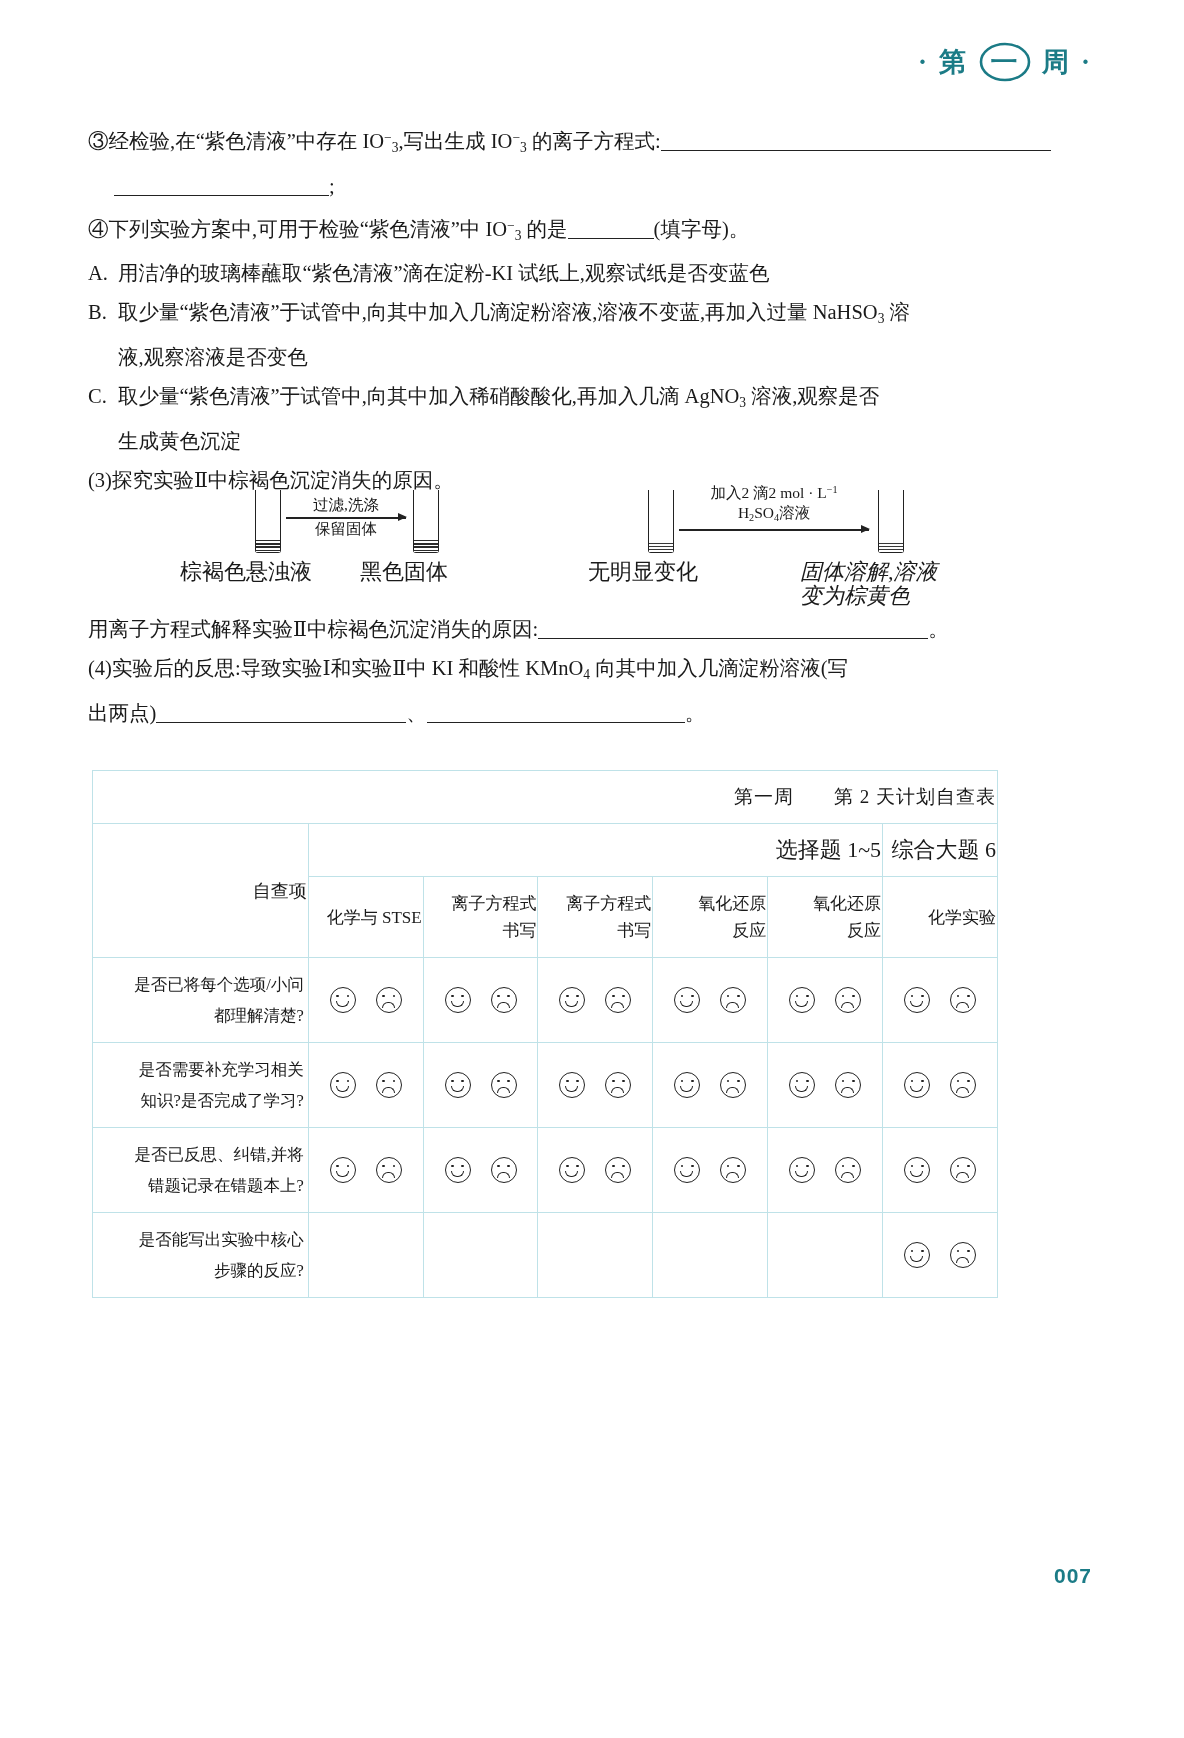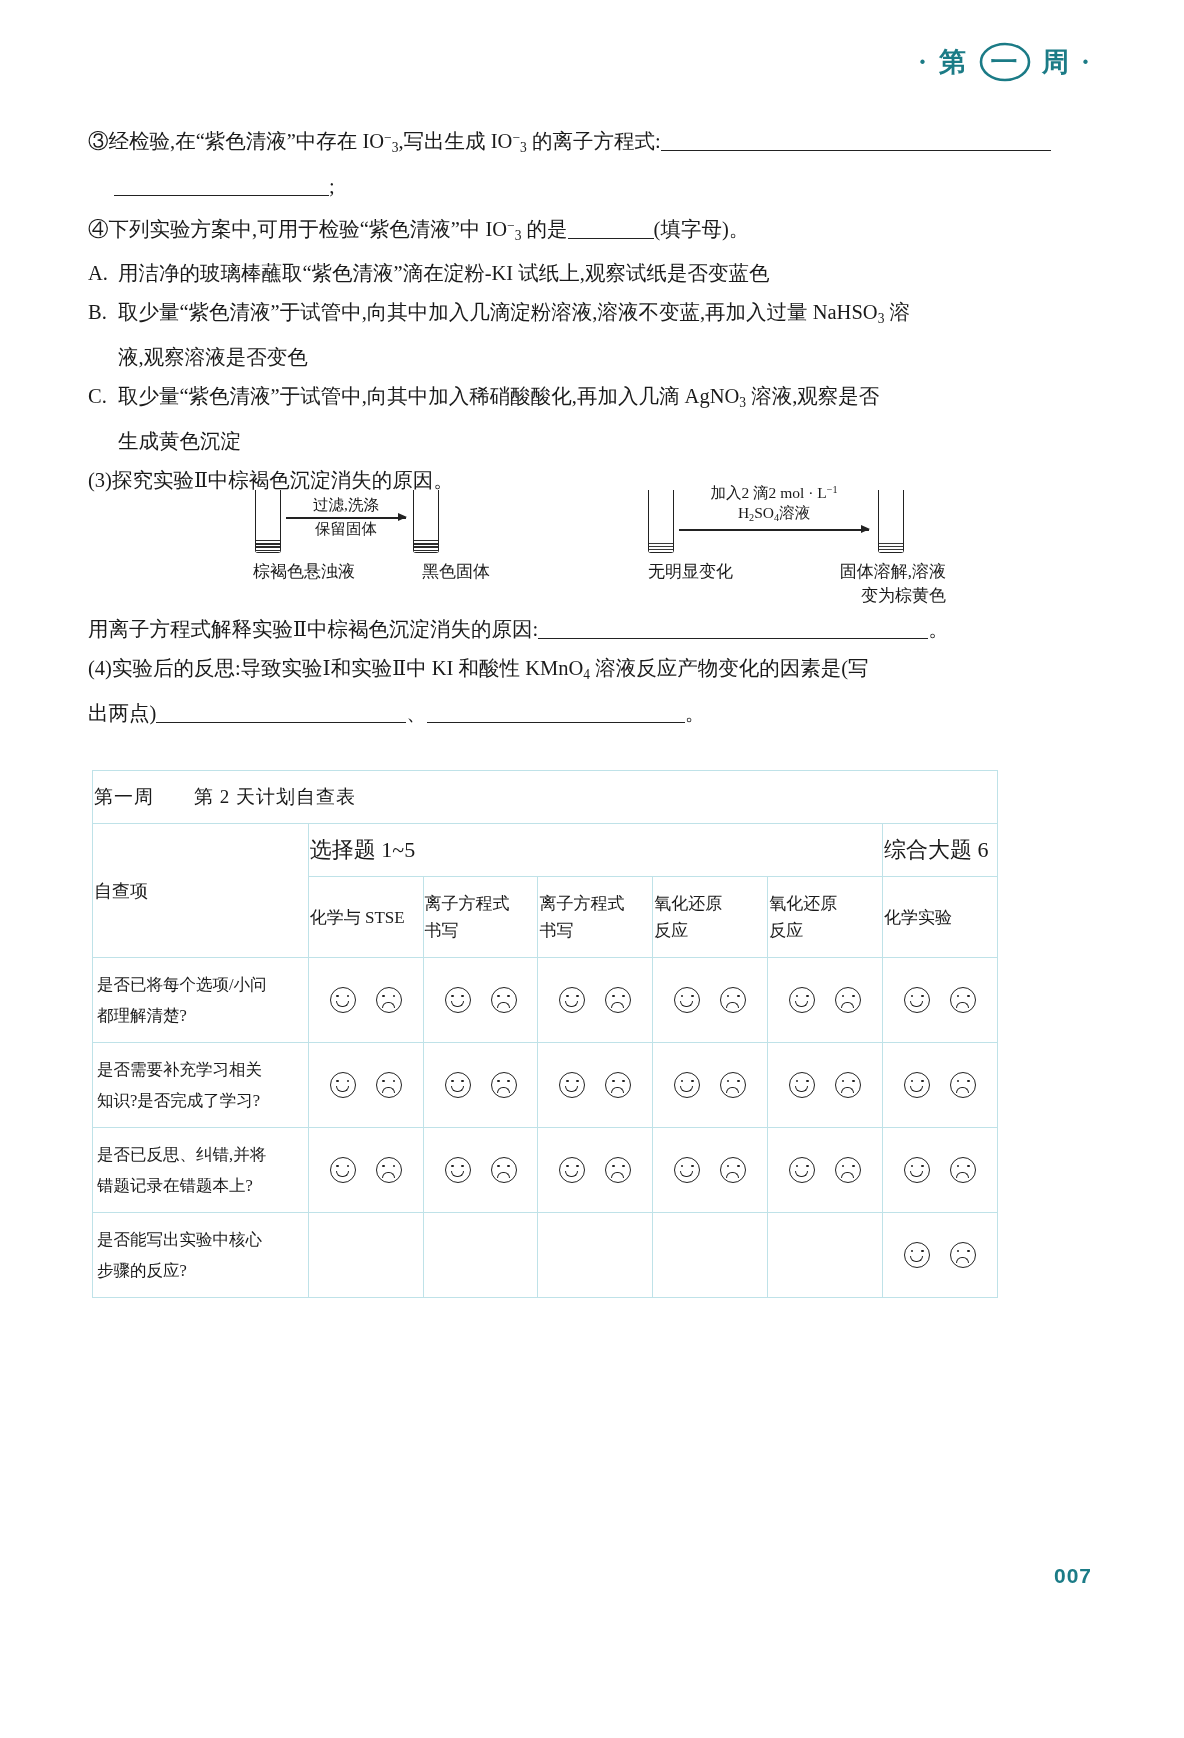--- a/index.html
+++ b/index.html
@@ -85,33 +85,33 @@
   .arrowgrp .aline{
     position:relative;height:1.5px;background:#222;margin-top:2px;
   }
   .arrowgrp .aline::after{
     content:"";position:absolute;right:-1px;top:-4px;
     border-left:9px solid #222;
     border-top:4.5px solid transparent;
     border-bottom:4.5px solid transparent;
   }
   .cap{
-    position:absolute;text-align:right;font-size:17px;line-height:24px;
+    position:absolute;text-align:left;font-size:22px;line-height:24px;
     white-space:nowrap;
   }
 
   
   .tblwrap{position:absolute;left:92px;top:770px;width:906px;}
   table.chk{
     border-collapse:collapse;width:906px;
     font-family:"Liberation Sans","DejaVu Sans",sans-serif;
   }
   table.chk td,table.chk th{
     border:1px solid #bfe2e8;
-    text-align:left;vertical-align:middle;
+    text-align:right;vertical-align:middle;
     font-weight:normal;
     color:#1a1a1a;
   }
   .t-title{height:50px;font-size:19px;letter-spacing:1px;
            font-family:"Liberation Serif","DejaVu Serif",serif;}
   .t-grp{height:50px;font-size:22px;
          font-family:"Liberation Serif","DejaVu Serif",serif;}
   .t-col{height:78px;font-size:17px;line-height:27px;
          font-family:"Liberation Serif","DejaVu Serif",serif;}
   .t-selfitem{font-size:18px;
@@ -219,32 +219,32 @@
       <div class="aline"></div>
     </div>
 
     <div class="tube" style="left:678px;top:22px;">
       <div class="liq"></div>
     </div>
 
     <div class="cap" style="left:-20px;top:92px;width:175px;">棕褐色悬浊液</div>
     <div class="cap" style="left:160px;top:92px;width:130px;">黑色固体</div>
     <div class="cap" style="left:388px;top:92px;width:145px;">无明显变化</div>
-    <div class="cap" style="left:566px;top:92px;width:180px;">
+    <div class="cap" style="left:600px;top:92px;width:180px;font-style:italic;">
       <div>固体溶解,溶液</div>
       <div>变为棕黄色</div>
     </div>
   </div>
 
   <div class="body" style="top:610px;">
     <div class="ln">
       <span>用离子方程式解释实验Ⅱ中棕褐色沉淀消失的原因:</span><span class="blank b-fill"></span><span>。</span>
     </div>
     <div class="ln">
-      <span>(4)实验后的反思:导致实验Ⅰ和实验Ⅱ中 KI 和酸性 KMnO</span><sub>4</sub><span> 溶液反应产物变化的因素是(写</span>
+      <span>(4)实验后的反思:导致实验Ⅰ和实验Ⅱ中 KI 和酸性 KMnO</span><sub>4</sub><span> 向其中加入几滴淀粉溶液(写</span>
     </div>
     <div class="ln">
       <span>出两点)</span><span class="blank b-x"></span><span>、</span><span class="blank b-y"></span><span>。</span>
     </div>
   </div>
 
   <div class="tblwrap">
     <table class="chk">
       <tbody>
           <tr>

